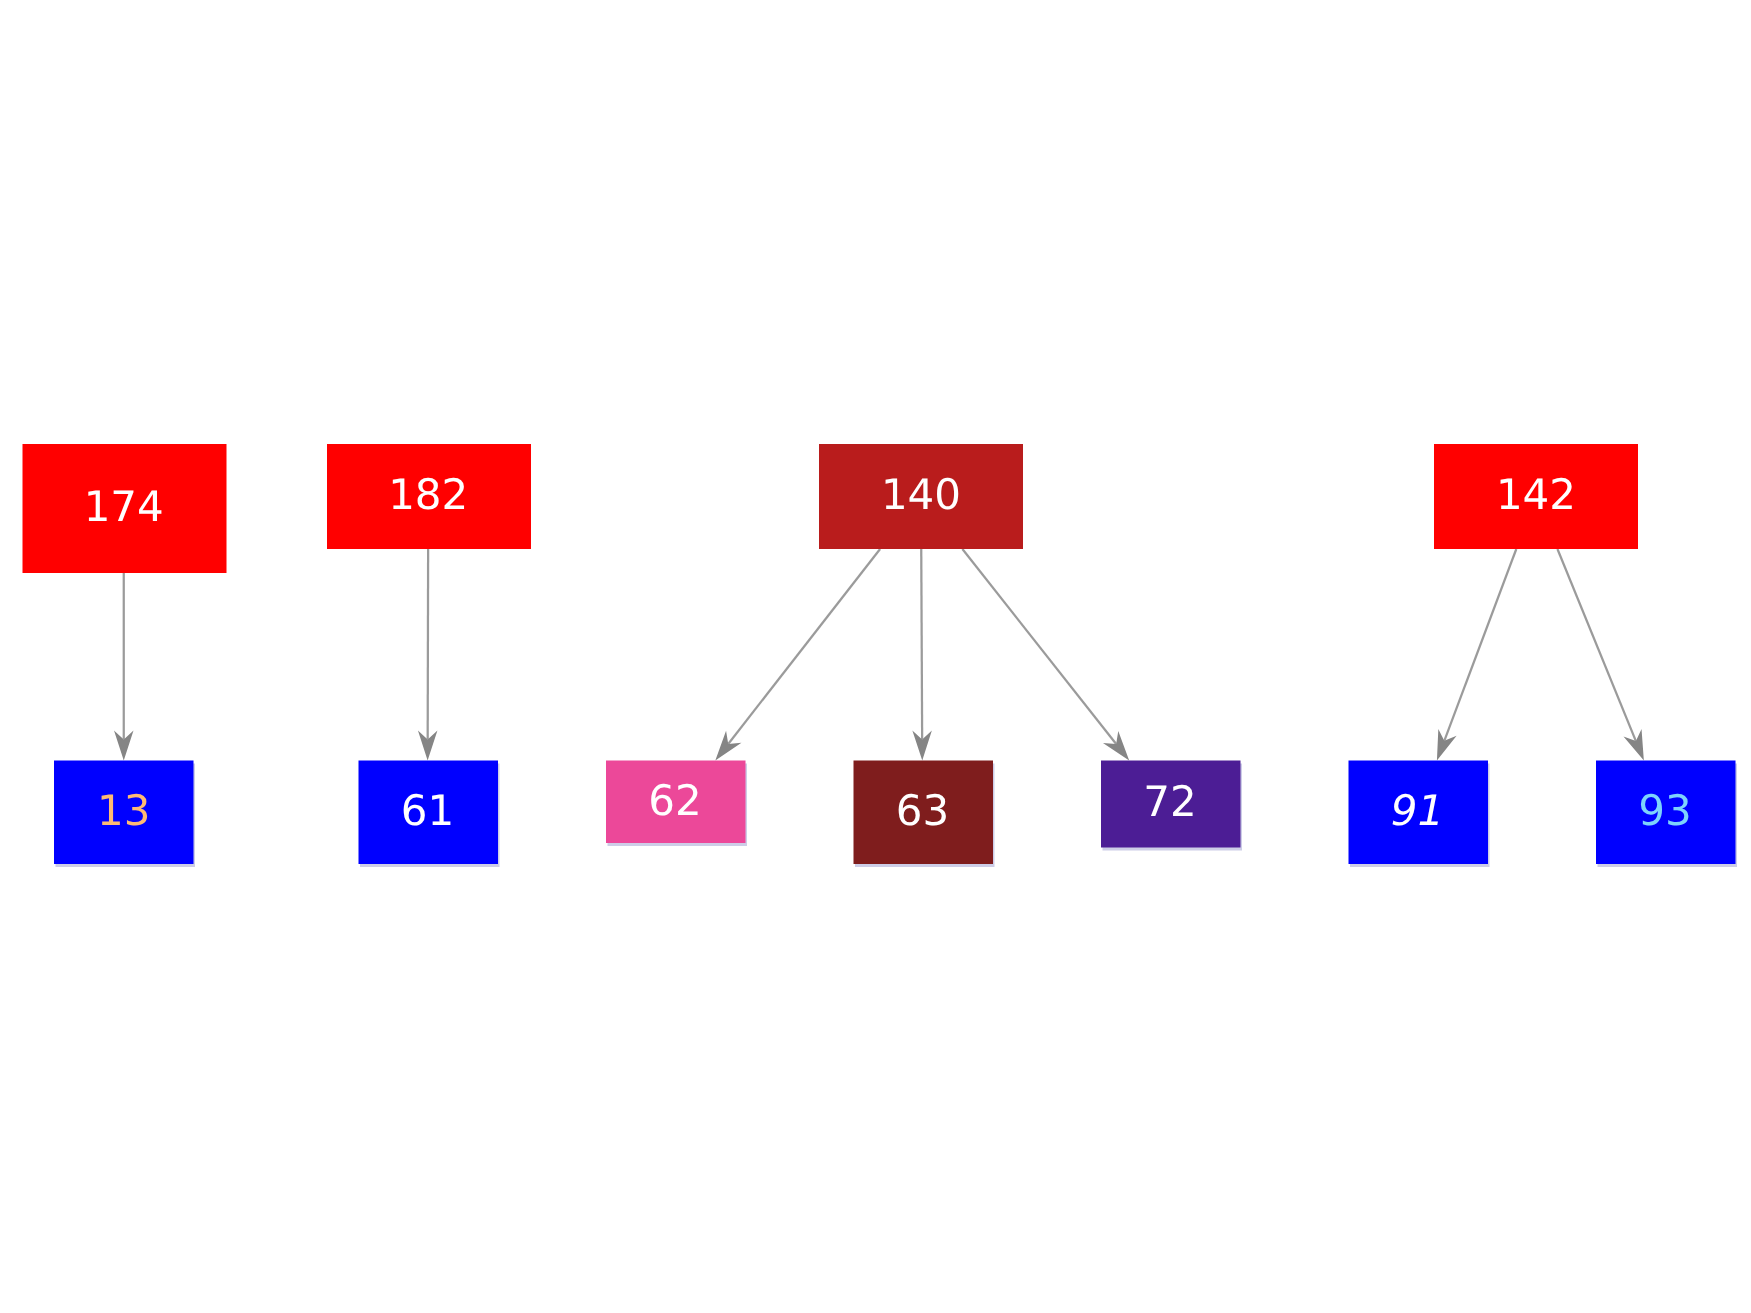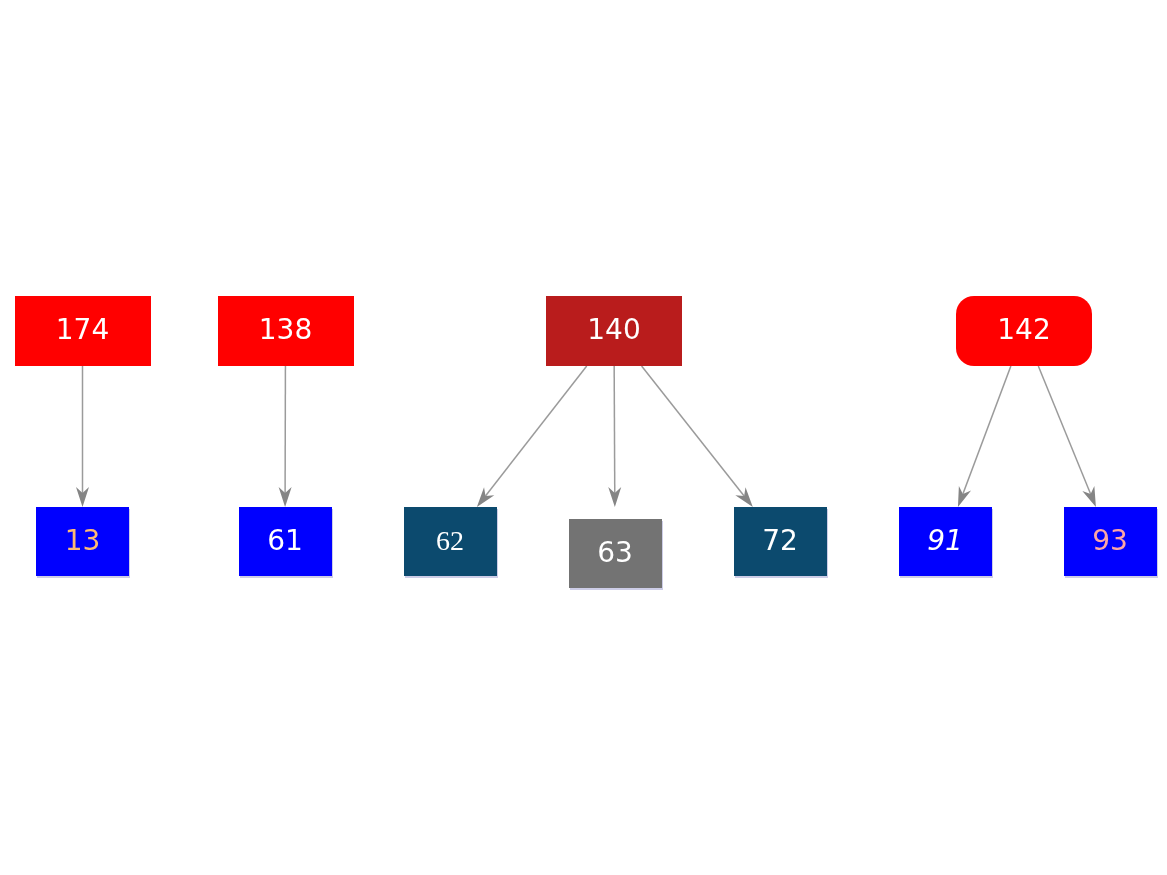--- a/index.html
+++ b/index.html
@@ -53,46 +53,46 @@
       <line x1="614.166270783848" y1="366" x2="614.7695969499968" y2="493.0001579743179" stroke="#9b9b9b" stroke-width="1.5"></line>
       <polygon points="614.8361045130641,507 608.2411670539011,487.0311041890211 614.7695969499968,493.0001579743179 621.2410203634631,486.96934716617284" fill="#858585"></polygon>
       <line x1="641.6009501187648" y1="366" x2="744.1242567712981" y2="496.0069641587847" stroke="#9b9b9b" stroke-width="1.5"></line>
       <polygon points="752.793349168646,507 735.3050219604419,495.32059883988967 744.1242567712981,496.0069641587847 745.5128409558562,487.2707273280666" fill="#858585"></polygon>
       <line x1="1010.8646080760095" y1="366" x2="962.8668834066276" y2="493.8926714291758" stroke="#9b9b9b" stroke-width="1.5"></line>
       <polygon points="957.9477434679335,507 958.8895408296138,485.9913584987146 962.8668834066276,493.8926714291758 971.0606316453792,490.55913129893054" fill="#858585"></polygon>
       <line x1="1038.2992874109264" y1="366" x2="1090.6101222158597" y2="494.03989216788904" stroke="#9b9b9b" stroke-width="1.5"></line>
       <polygon points="1095.9049881235155,507 1082.32370104767,490.9438908398245 1090.6101222158597,494.03989216788904 1094.358086891773,486.0272296398584" fill="#858585"></polygon>
     </svg>
 
-  <div class="node parent" style="left: 14.5px; top: 296px; width: 136px; height: 70px; background: rgb(255, 0, 0); color: rgb(255, 255, 255);">
+  <div class="node parent" style="left: 14.5px; top: 296px; width: 136px; height: 86px; background: rgb(255, 0, 0); color: rgb(255, 255, 255);">
     <span class="node-label">174</span>
   </div>
   <div class="node parent" style="left: 217.5px; top: 296px; width: 136px; height: 70px; background: rgb(255, 0, 0); color: rgb(255, 255, 255);">
-    <span class="node-label">138</span>
+    <span class="node-label">182</span>
   </div>
   <div class="node parent" style="left: 546px; top: 296px; width: 136px; height: 70px; background: #b91c1c; color: rgb(255, 255, 255);">
     <span class="node-label">140</span>
   </div>
-  <div class="node parent" style="left: 956px; top: 296px; width: 136px; height: 70px; background: rgb(255, 0, 0); color: rgb(255, 255, 255); border-radius: 18px;">
+  <div class="node parent" style="left: 956px; top: 296px; width: 136px; height: 70px; background: rgb(255, 0, 0); color: rgb(255, 255, 255);">
     <span class="node-label">142</span>
   </div>
   <div class="node child" style="left: 36px; top: 507px; width: 93px; height: 69px; background: rgb(0, 0, 255); color: #fdba74;">
     <span class="node-label">13</span>
   </div>
   <div class="node child" style="left: 238.5px; top: 507px; width: 93px; height: 69px; background: rgb(0, 0, 255); color: rgb(255, 255, 255);">
     <span class="node-label">61</span>
   </div>
-  <div class="node child" style="left: 403.5px; top: 507px; width: 93px; height: 69px; background: #0c4a6e; color: rgb(255, 255, 255); font-family: Liberation Serif, serif;">
+  <div class="node child" style="left: 403.5px; top: 507px; width: 93px; height: 55px; background: #ec4899; color: rgb(255, 255, 255);">
     <span class="node-label">62</span>
   </div>
-  <div class="node child" style="left: 568.5px; top: 519px; width: 93px; height: 69px; background: #737373; color: rgb(255, 255, 255);">
+  <div class="node child" style="left: 568.5px; top: 507px; width: 93px; height: 69px; background: #7f1d1d; color: rgb(255, 255, 255);">
     <span class="node-label">63</span>
   </div>
-  <div class="node child" style="left: 733.5px; top: 507px; width: 93px; height: 69px; background: #0c4a6e; color: rgb(255, 255, 255);">
+  <div class="node child" style="left: 733.5px; top: 507px; width: 93px; height: 58px; background: #4c1d95; color: rgb(255, 255, 255);">
     <span class="node-label">72</span>
   </div>
   <div class="node child" style="left: 898.5px; top: 507px; width: 93px; height: 69px; background: rgb(0, 0, 255); color: rgb(255, 255, 255); font-style: italic;">
     <span class="node-label">91</span>
   </div>
-  <div class="node child" style="left: 1063.5px; top: 507px; width: 93px; height: 69px; background: rgb(0, 0, 255); color: #fca5a5;">
+  <div class="node child" style="left: 1063.5px; top: 507px; width: 93px; height: 69px; background: rgb(0, 0, 255); color: #7dd3fc;">
     <span class="node-label">93</span>
   </div>
 </div>
 
 </body></html>

